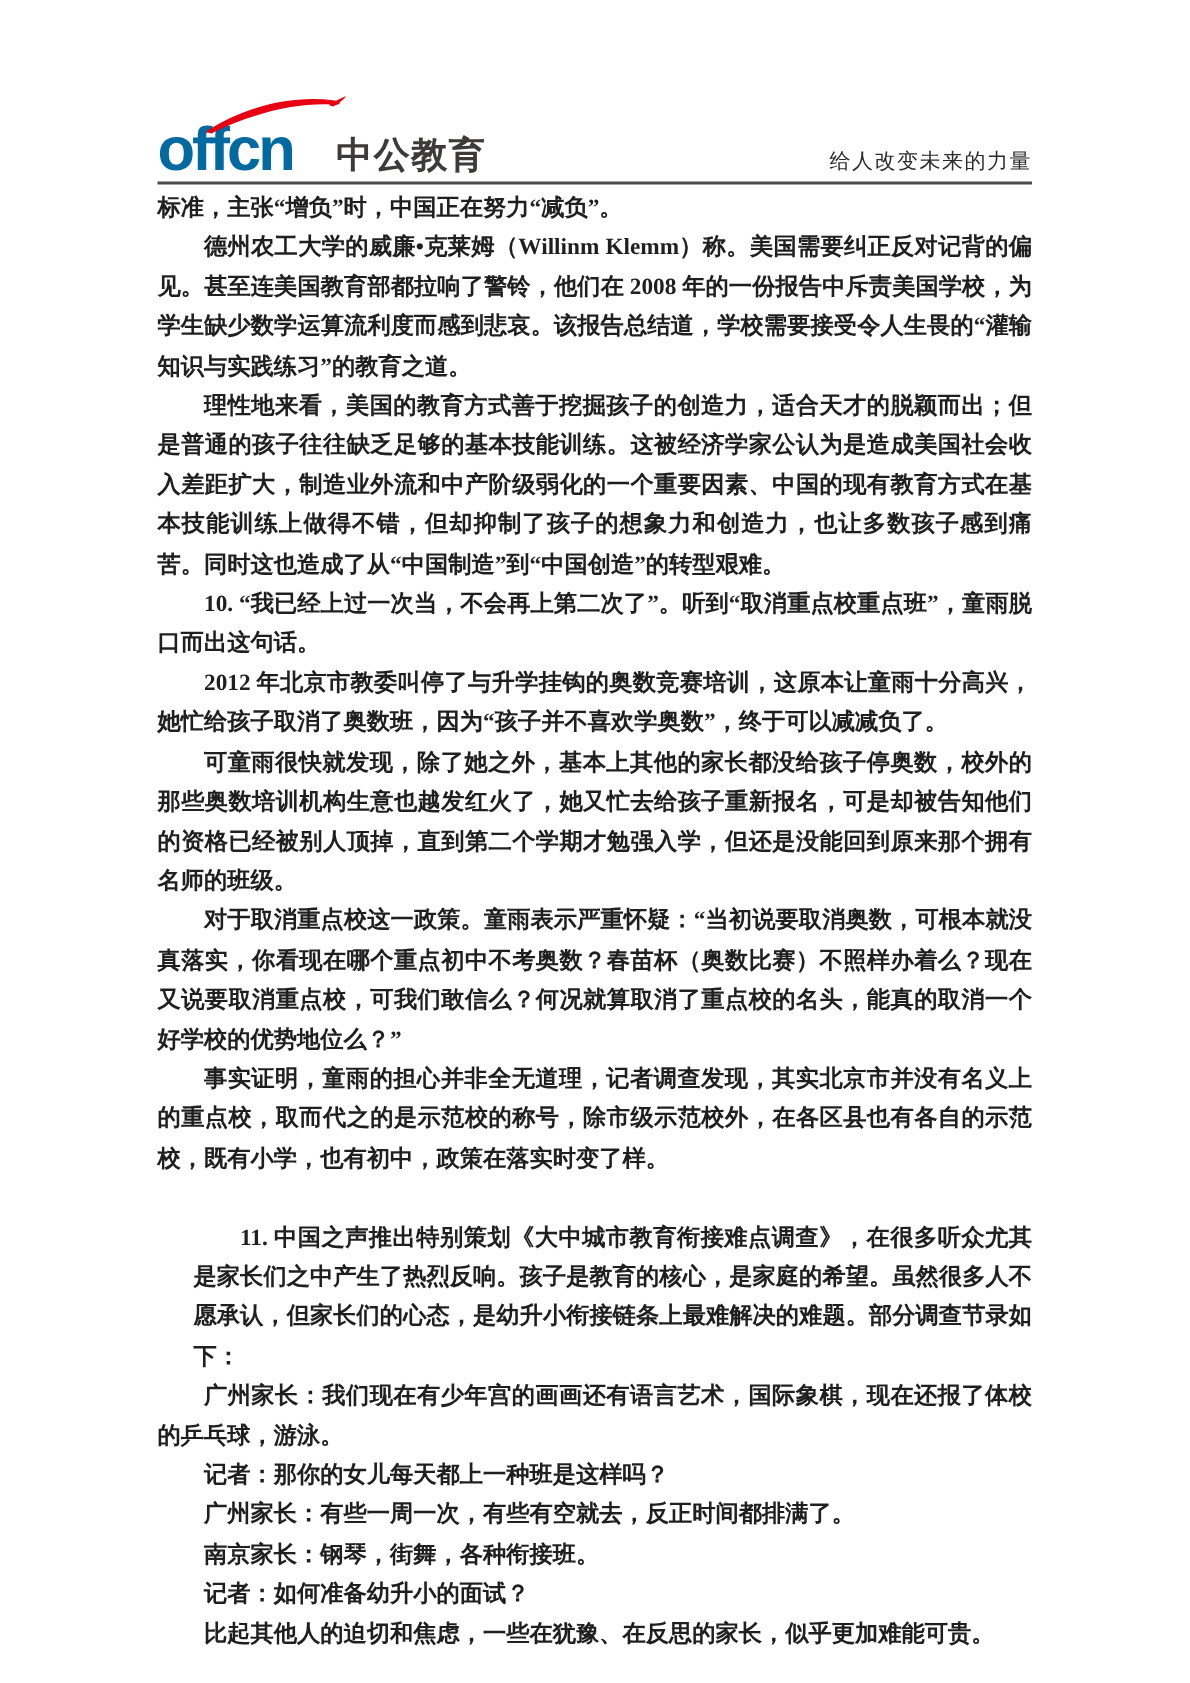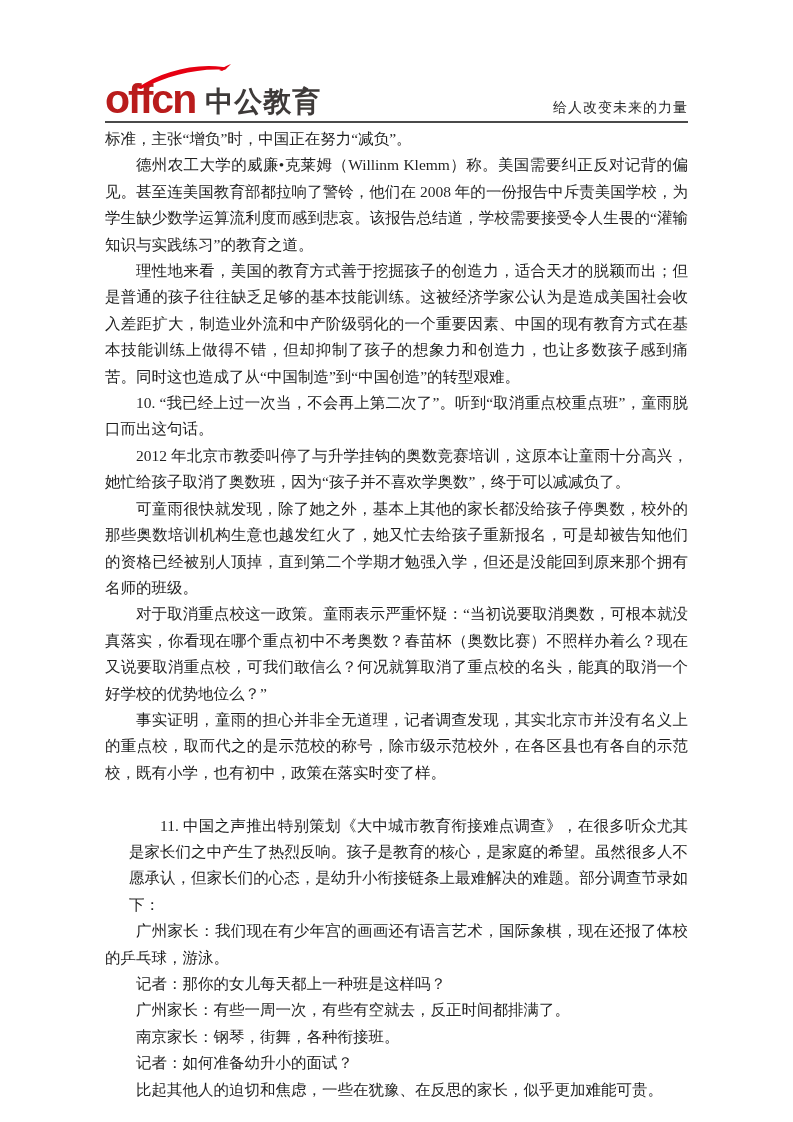--- a/index.html
+++ b/index.html
@@ -50,40 +50,42 @@
   .swoosh {
     position: absolute;
     top: -17px;
     left: 30px;
     width: 96px;
     height: 26px;
   }
   .logo-cn {
     font-family: "Liberation Sans", "DejaVu Sans", sans-serif;
     font-weight: bold;
-    font-size: 28px;
+    font-size: 24px;
     letter-spacing: 1px;
     padding-bottom: 2px;
+    margin-left: 19px;
   }
   .tagline {
     font-size: 14px;
     letter-spacing: 1px;
     color: #2a2a2a;
     padding-bottom: 1px;
   }
   
   .content {
     padding-top: 3px;
     font-size: 15.5px;
     line-height: 26.4px;
     text-align: justify;
   }
   .content p {
     margin: 0;
     text-indent: 2em;
+    font-weight: bold;
   }
   .content p.noindent {
     text-indent: 0;
   }
   .content p.gap {
     margin-top: 26.4px;
     margin-left: 24px;
   }
 </style>
 </head>
@@ -91,21 +93,21 @@
 
 <div class="page">
 
   <div class="header">
     <div class="logo">
       <span class="offcn-wrap">
         <svg class="swoosh" viewBox="0 0 96 26" aria-hidden="true">
           <path d="M2 24 C 26 8, 58 -1, 88 3 C 92 3.6, 93 5.2, 89 5.8 C 62 4, 32 12, 6 25 Z" fill="#e60012"></path>
           <path d="M84 6 C 89 3, 93 1, 96 0 C 93 3.4, 90 5.6, 87 7 Z" fill="#e60012"></path>
         </svg>
-        <span class="offcn-wordmark" style="color:#b91c1c">offcn</span>
+        <span class="offcn-wordmark" style="color:#0369a1">offcn</span>
       </span>
       <span class="logo-cn" style="color:#3e3a39">中公教育</span>
     </div>
     <div class="tagline">给人改变未来的力量</div>
   </div>
 
   <div class="content">
     <p class="noindent">标准，主张“增负”时，中国正在努力“减负”。</p>
     <p>德州农工大学的威廉•克莱姆（Willinm Klemm）称。美国需要纠正反对记背的偏见。甚至连美国教育部都拉响了警铃，他们在 2008 年的一份报告中斥责美国学校，为学生缺少数学运算流利度而感到悲哀。该报告总结道，学校需要接受令人生畏的“灌输知识与实践练习”的教育之道。</p>
     <p>理性地来看，美国的教育方式善于挖掘孩子的创造力，适合天才的脱颖而出；但是普通的孩子往往缺乏足够的基本技能训练。这被经济学家公认为是造成美国社会收入差距扩大，制造业外流和中产阶级弱化的一个重要因素、中国的现有教育方式在基本技能训练上做得不错，但却抑制了孩子的想象力和创造力，也让多数孩子感到痛苦。同时这也造成了从“中国制造”到“中国创造”的转型艰难。</p>

